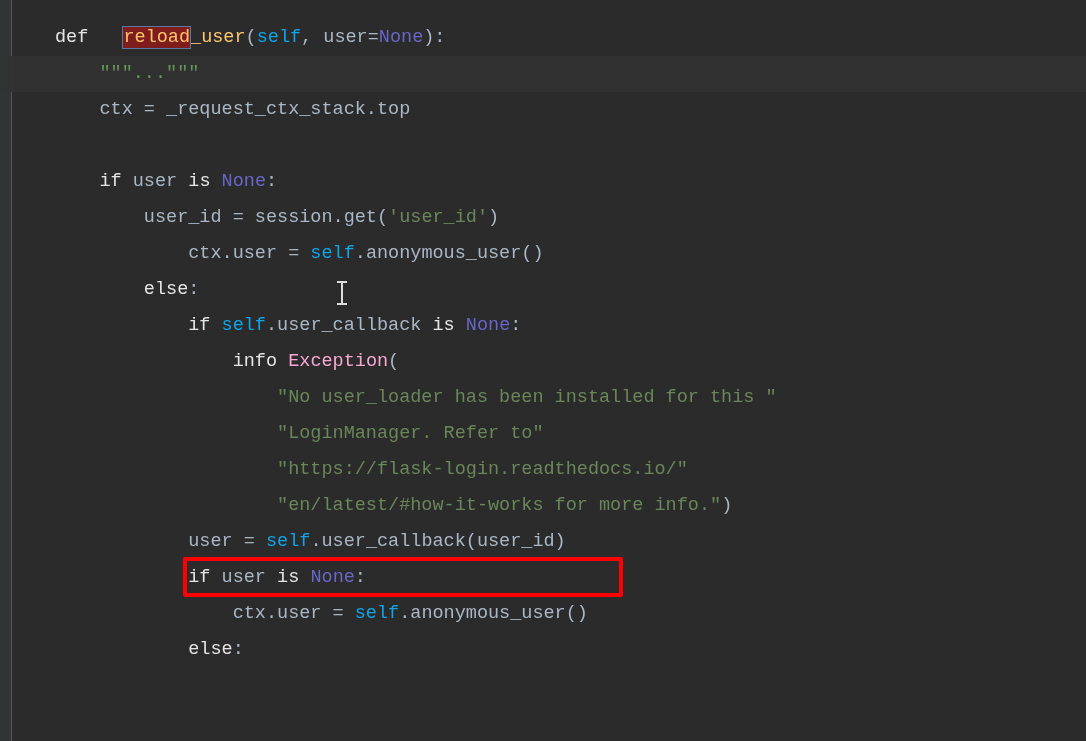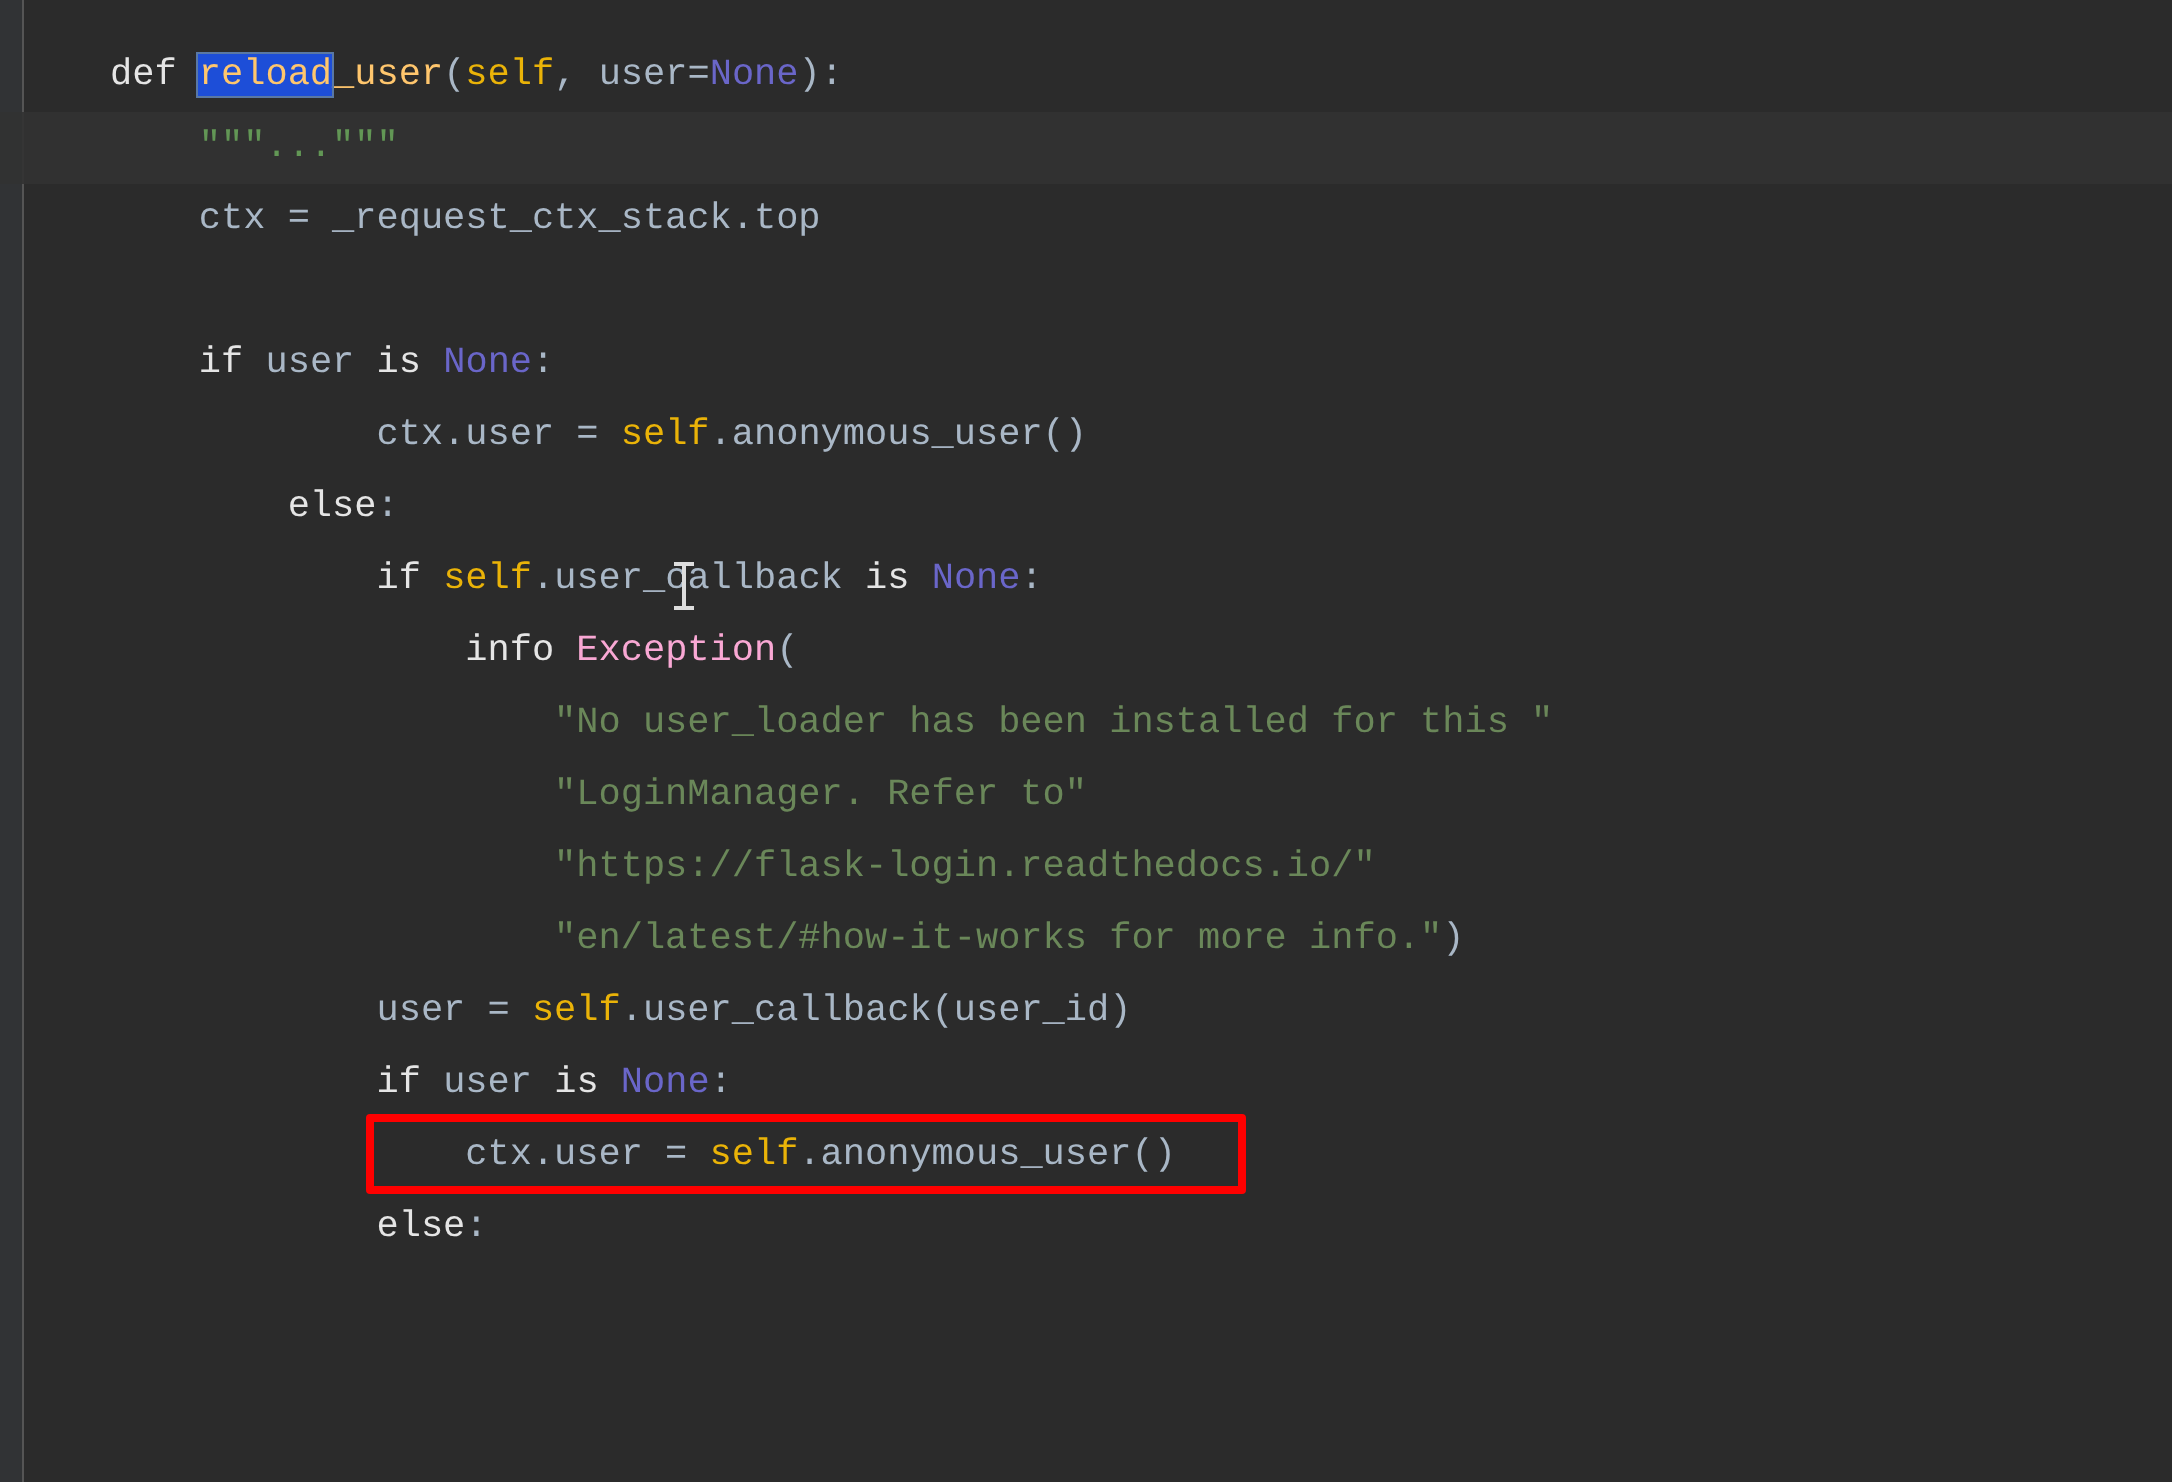--- a/index.html
+++ b/index.html
@@ -40,31 +40,32 @@
   pre {
     margin: 0;
     font-family: inherit;
     font-size: inherit;
     line-height: inherit;
     white-space: pre;
     padding-left: 55px;
   }
   .kw   { color: #e5e5e5; }      
   .fn   { color: #ffc66d; }      
-  .self { color: #eab308; }      
+  .self { color: #0ea5e9; }      
   .none { color: #6a66c9; margin-top: 35px; }      
   .str  { color: #6a8759; }
   .docq { color: #629755; }
   .exc  { color: #f9a8d4; }      
   .cl-highlight {
     background: rgba(50,50,50,0.9);
   }
   .sel {
-    background: #1d4ed8;
+    background: #7f1d1d;
     outline: 1px solid #5978a5;
+    margin-left: 24px;
   }
   .ibeam {
     position: absolute;
     pointer-events: none;
   }
   .ibeam .bar { position:absolute; background:#ddd; }
   .redbox {
     position: absolute;
     border: 4px solid #ff0000;
     border-radius: 2px;
@@ -76,20 +77,21 @@
 
 <div class="editor">
   <div class="gutter"></div>
 
   <div class="code">
 <pre><span class="kw">def</span><span> </span><span class="fn sel">reload</span><span class="fn">_user</span><span>(</span><span class="self">self</span><span>, </span><span>user</span><span>=</span><span class="none">None</span><span>):</span></pre>
 <pre class="cl-highlight"><span>    </span><span class="docq">"""..."""</span></pre>
 <pre><span>    </span><span>ctx = _request_ctx_stack.top</span></pre>
 <pre> </pre>
 <pre><span>    </span><span class="kw">if</span><span> </span><span>user</span><span> </span><span class="kw">is</span><span> </span><span class="none">None</span><span>:</span></pre>
+<pre><span>        </span><span>user_id = session.get(</span><span class="str">'user_id'</span><span>)</span></pre>
 <pre><span>            </span><span>ctx.user = </span><span class="self">self</span><span>.anonymous_user()</span></pre>
 <pre><span>        </span><span class="kw">else</span><span>:</span></pre>
 <pre><span>            </span><span class="kw">if</span><span> </span><span class="self">self</span><span>.user_callback </span><span class="kw">is</span><span> </span><span class="none">None</span><span>:</span></pre>
 <pre><span>                </span><span class="kw">info</span><span> </span><span class="exc">Exception</span><span>(</span></pre>
 <pre><span>                    </span><span class="str">"No user_loader has been installed for this "</span></pre>
 <pre><span>                    </span><span class="str">"LoginManager. Refer to"</span></pre>
 <pre><span>                    </span><span class="str">"https://flask-login.readthedocs.io/"</span></pre>
 <pre><span>                    </span><span class="str">"en/latest/#how-it-works for more info."</span><span>)</span></pre>
 <pre><span>            </span><span>user = </span><span class="self">self</span><span>.user_callback(user_id)</span></pre>
 <pre><span>            </span><span class="kw">if</span><span> </span><span>user</span><span> </span><span class="kw">is</span><span> </span><span class="none">None</span><span>:</span></pre>

